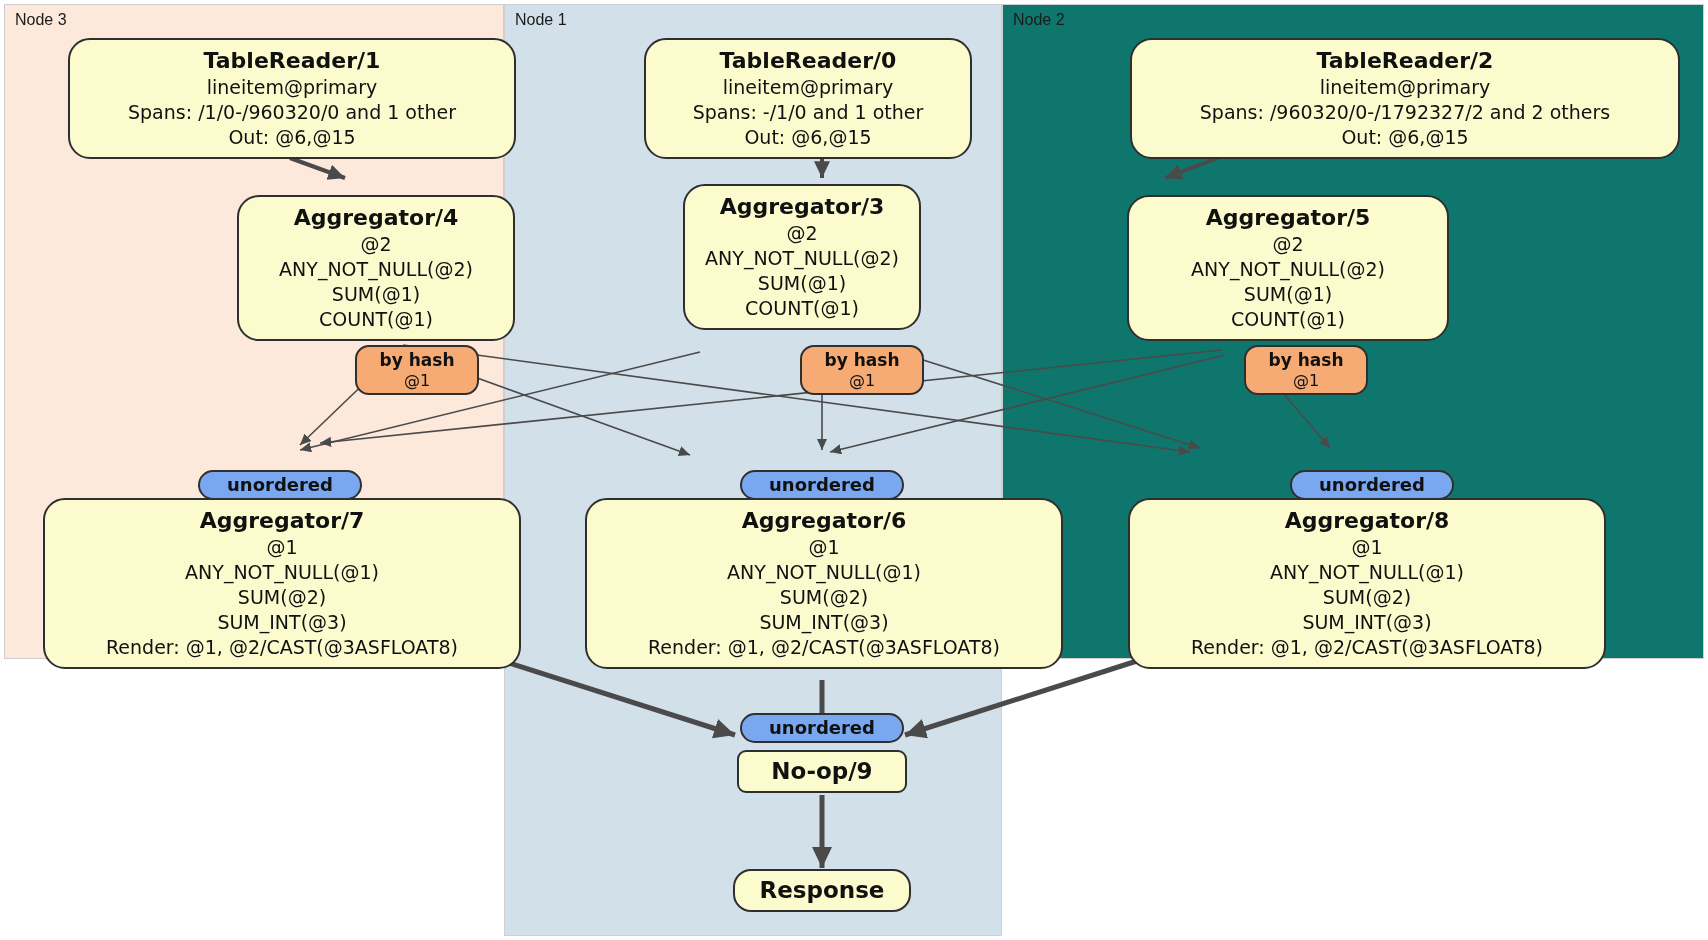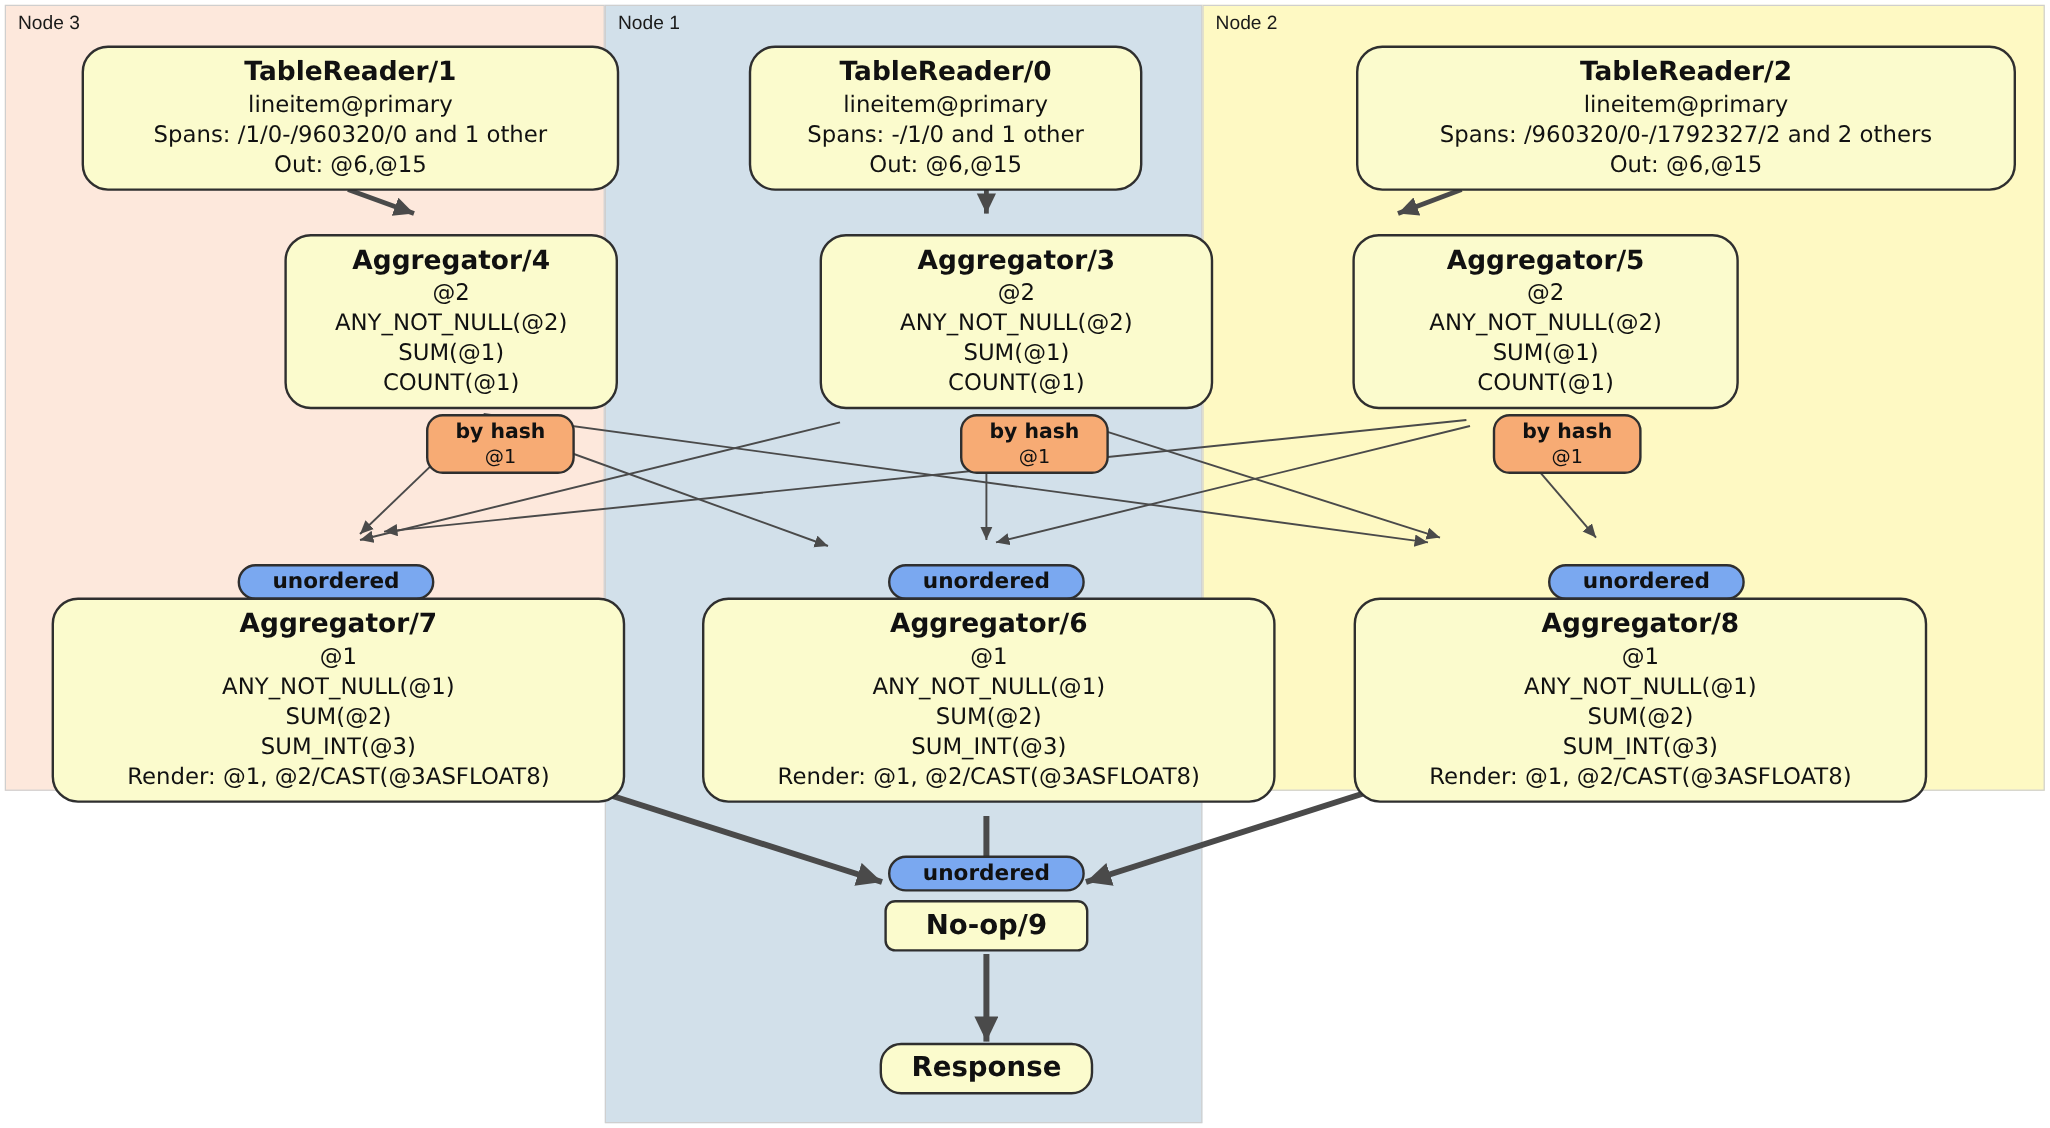--- a/index.html
+++ b/index.html
@@ -18,21 +18,21 @@
     overflow: hidden;
   }
   
   .node-panel {
     position: absolute;
     box-sizing: border-box;
     border: 1px solid #cfcfcf;
   }
   .node-panel.n3 { background: #fde8dc; }
   .node-panel.n1 { background: #d2e0ea; }
-  .node-panel.n2 { background: #fef9c3; }
+  .node-panel.n2 { background: #0f766e; }
   .node-panel-label {
     position: absolute;
     top: 6px;
     left: 10px;
     font-size: 16px;
     color: #1a1a1a;
     font-family: "Liberation Sans", sans-serif;
     letter-spacing: 0;
     white-space: nowrap;
   }
@@ -170,21 +170,21 @@
     <path class="edge-thick" marker-end="url(#arrowThick)" d="M 822,795 L 822,868"></path>
   </svg>
 
   <div class="proc" style="left:68px; top:38px; width:448px;">
     <span class="title">TableReader/1</span>
     <span class="line">lineitem@primary</span>
     <span class="line">Spans: /1/0-/960320/0 and 1 other</span>
     <span class="line">Out: @6,@15</span>
   </div>
 
-  <div class="proc" style="left:624px; top:38px; width:328px;">
+  <div class="proc" style="left:644px; top:38px; width:328px;">
     <span class="title">TableReader/0</span>
     <span class="line">lineitem@primary</span>
     <span class="line">Spans: -/1/0 and 1 other</span>
     <span class="line">Out: @6,@15</span>
   </div>
 
   <div class="proc" style="left:1130px; top:38px; width:550px;">
     <span class="title">TableReader/2</span>
     <span class="line">lineitem@primary</span>
     <span class="line">Spans: /960320/0-/1792327/2 and 2 others</span>
@@ -192,21 +192,21 @@
   </div>
 
   <div class="proc" style="left:237px; top:195px; width:278px;">
     <span class="title">Aggregator/4</span>
     <span class="line">@2</span>
     <span class="line">ANY_NOT_NULL(@2)</span>
     <span class="line">SUM(@1)</span>
     <span class="line">COUNT(@1)</span>
   </div>
 
-  <div class="proc" style="left:683px; top:195px; width:328px;">
+  <div class="proc" style="left:683px; top:184px; width:238px;">
     <span class="title">Aggregator/3</span>
     <span class="line">@2</span>
     <span class="line">ANY_NOT_NULL(@2)</span>
     <span class="line">SUM(@1)</span>
     <span class="line">COUNT(@1)</span>
   </div>
 
   <div class="proc" style="left:1127px; top:195px; width:322px;">
     <span class="title">Aggregator/5</span>
     <span class="line">@2</span>

